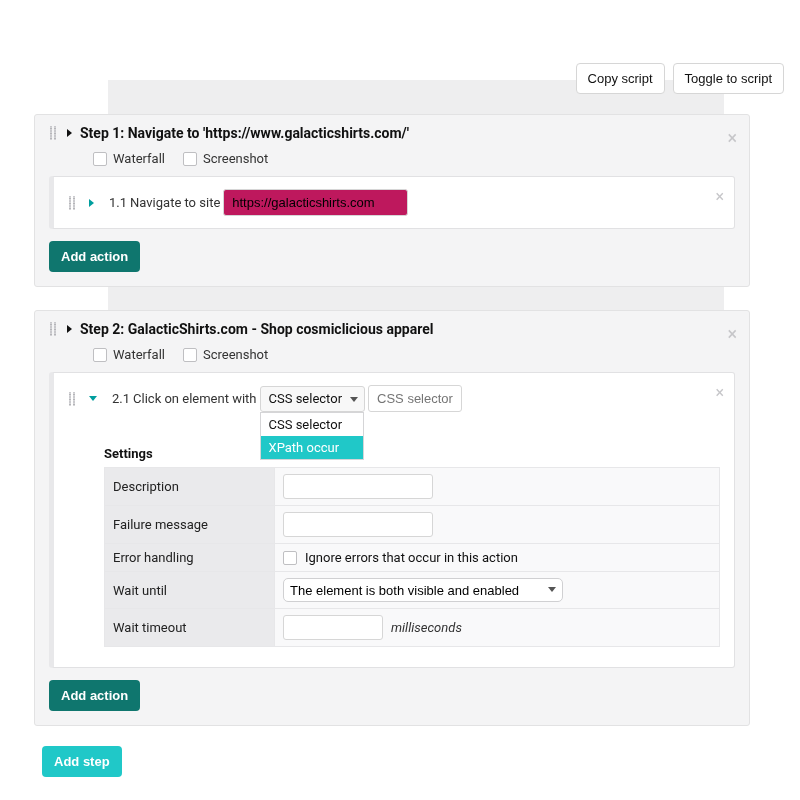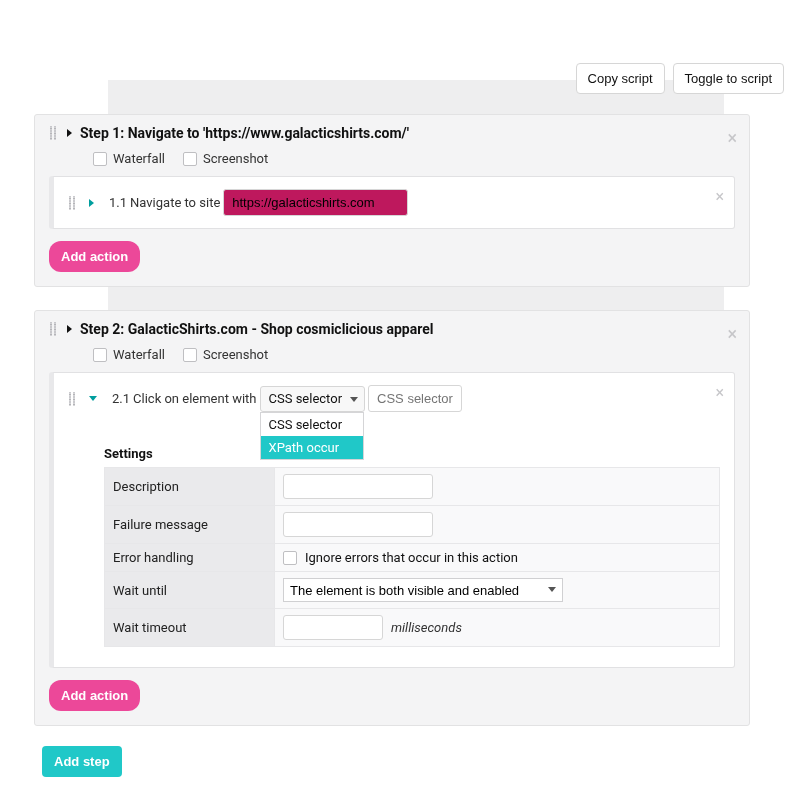--- a/index.html
+++ b/index.html
@@ -139,25 +139,25 @@
     position: absolute;
     right: 10px;
     top: 12px;
     color: #c6c6c9;
     font-size: 16px;
     cursor: pointer;
     line-height: 1;
   }
   .add-btn {
     display: inline-block;
-    background: #ec4899;
+    background: #0f766e;
     color: #fff;
     font-weight: 600;
     border: none;
-    border-radius: 12px;
+    border-radius: 4px;
     padding: 8px 12px;
     font-size: 13px;
     margin: 0 0 14px 14px;
     cursor: pointer;
   }
   .add-step {
     position: absolute;
     left: 42px;
     top: 746px;
     background: #20c8c8;
@@ -253,21 +253,21 @@
     padding: 4px 6px;
     font-size: 13px;
     width: 150px;
     background: #fff;
   }
   .ms-wrap { display: flex; align-items: center; gap: 8px; }
   .ms-unit { font-style: italic; color: #333; }
   .ignore-wrap { display: flex; align-items: center; gap: 8px; }
   .sel-native {
     border: 1px solid #d0d0d2;
-    border-radius: 0;
+    border-radius: 5px;
     padding: 3px 20px 3px 6px;
     font-size: 13px;
     background: #fff;
     appearance: none;
     position: relative;
     width: 280px;
     height: 24px;
   }
   .sel-native-wrap { position: relative; display: inline-block; }
   .sel-native-wrap::after {

